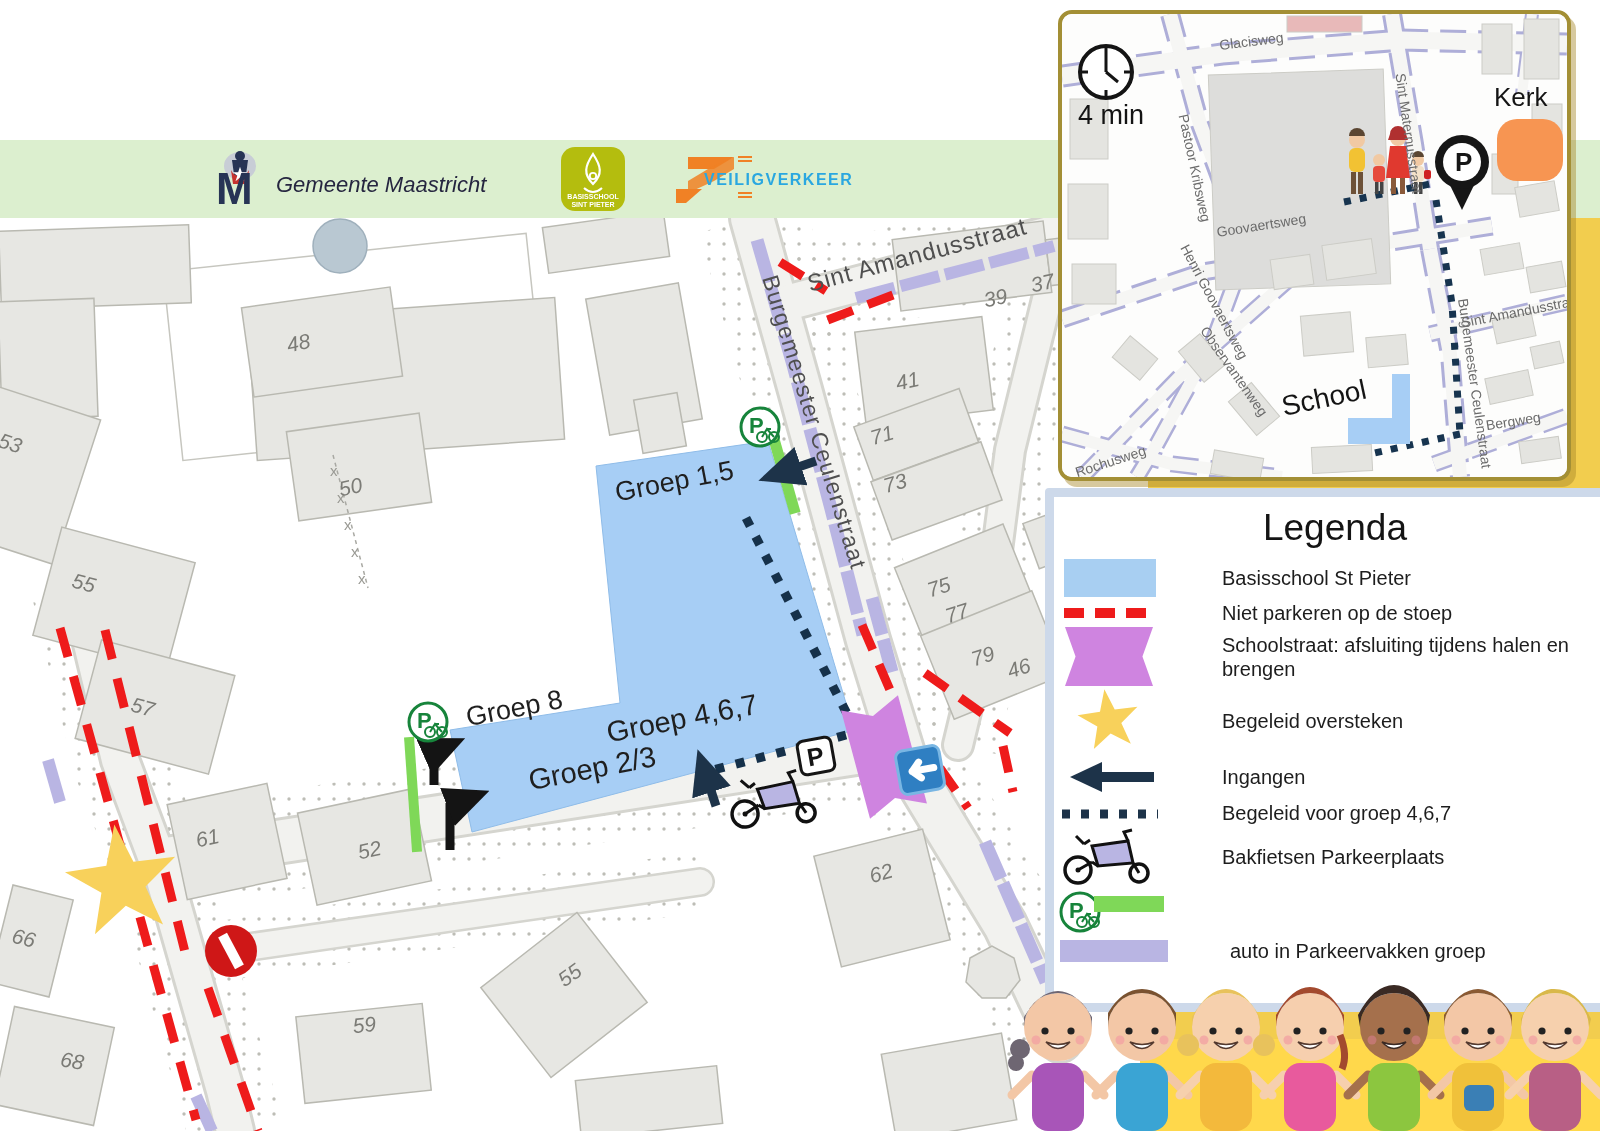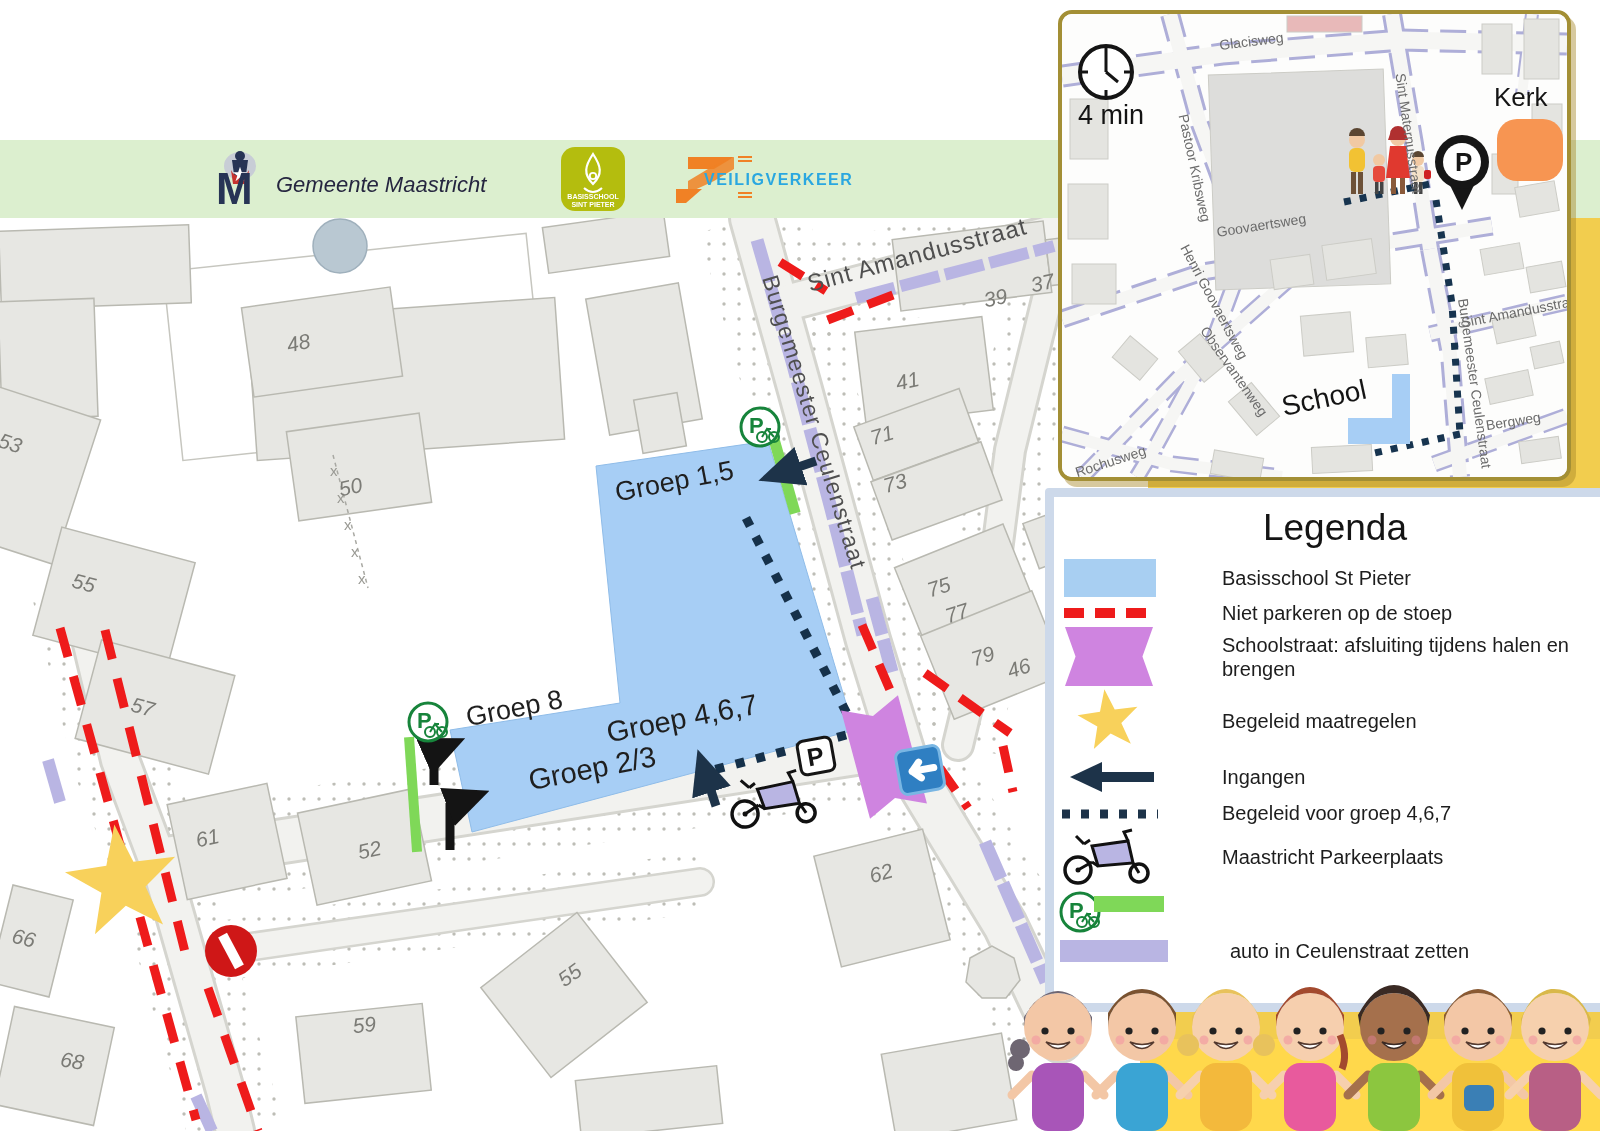--- a/index.html
+++ b/index.html
@@ -432,21 +432,21 @@
           </svg>
         </span>
       <span class="lg-text" style="max-width:356px">Schoolstraat: afsluiting tijdens halen en brengen</span>
     </div>
     <div class="lg-row">
       <span class="lg-icon">
           <svg width="66" height="64">
             <use href="#sym-star" transform="scale(1.06)"></use>
           </svg>
         </span>
-      <span class="lg-text">Begeleid maatregelen</span>
+      <span class="lg-text">Begeleid oversteken</span>
     </div>
     <div class="lg-row">
       <span class="lg-icon">
           <svg width="96" height="44">
             <path d="M92,22 L34,22" stroke="#1d3349" stroke-width="10"></path>
             <polygon points="8,22 40,7 40,37" fill="#1d3349"></polygon>
           </svg>
         </span>
       <span class="lg-text">Ingangen</span>
     </div>
@@ -457,37 +457,37 @@
           </svg>
         </span>
       <span class="lg-text">Begeleid voor groep 4,6,7</span>
     </div>
     <div class="lg-row">
       <span class="lg-icon">
           <svg width="96" height="58">
             <use href="#sym-cargo"></use>
           </svg>
         </span>
-      <span class="lg-text">Maastricht Parkeerplaats</span>
+      <span class="lg-text">Bakfietsen Parkeerplaats</span>
     </div>
     <div class="lg-row">
       <span class="lg-icon">
           <svg width="110" height="48">
             <use href="#sym-pbike" transform="translate(0,2)"></use>
             <rect x="36" y="8" width="70" height="16" fill="#7fd858"></rect>
           </svg>
         </span>
     </div>
     <div class="lg-row">
       <span class="lg-icon">
           <svg width="112" height="26">
             <rect x="2" y="2" width="108" height="22" fill="#b9b5e3"></rect>
           </svg>
         </span>
-      <span class="lg-text">auto in Ceulenstraat zetten</span>
+      <span class="lg-text">auto in Parkeervakken groep</span>
     </div>
   </div>
 
   <svg class="layer kids" width="610" height="156" viewBox="0 0 610 156">
     <rect x="150" y="64" width="460" height="92" fill="#ffd84b"></rect>
 
     <g transform="translate(68,0)">
       <path d="M-26,100 L-46,120 M26,100 L46,120" stroke="#f3c7a6" stroke-width="9" stroke-linecap="round"></path>
       <rect x="-26" y="88" width="52" height="68" rx="16" fill="#a855b8"></rect>
       <circle cx="0" cy="52" r="34" fill="#f3c7a6"></circle>

